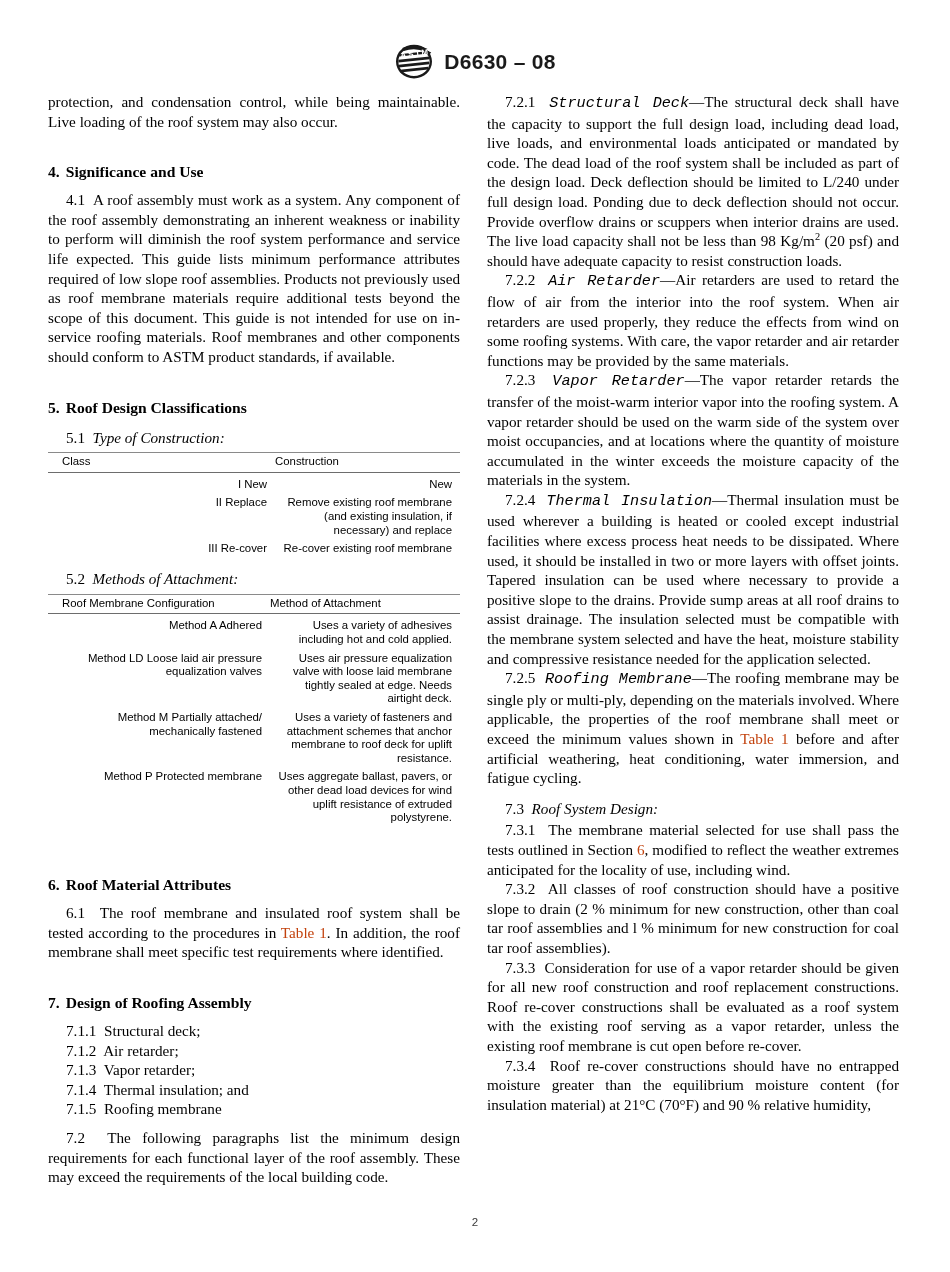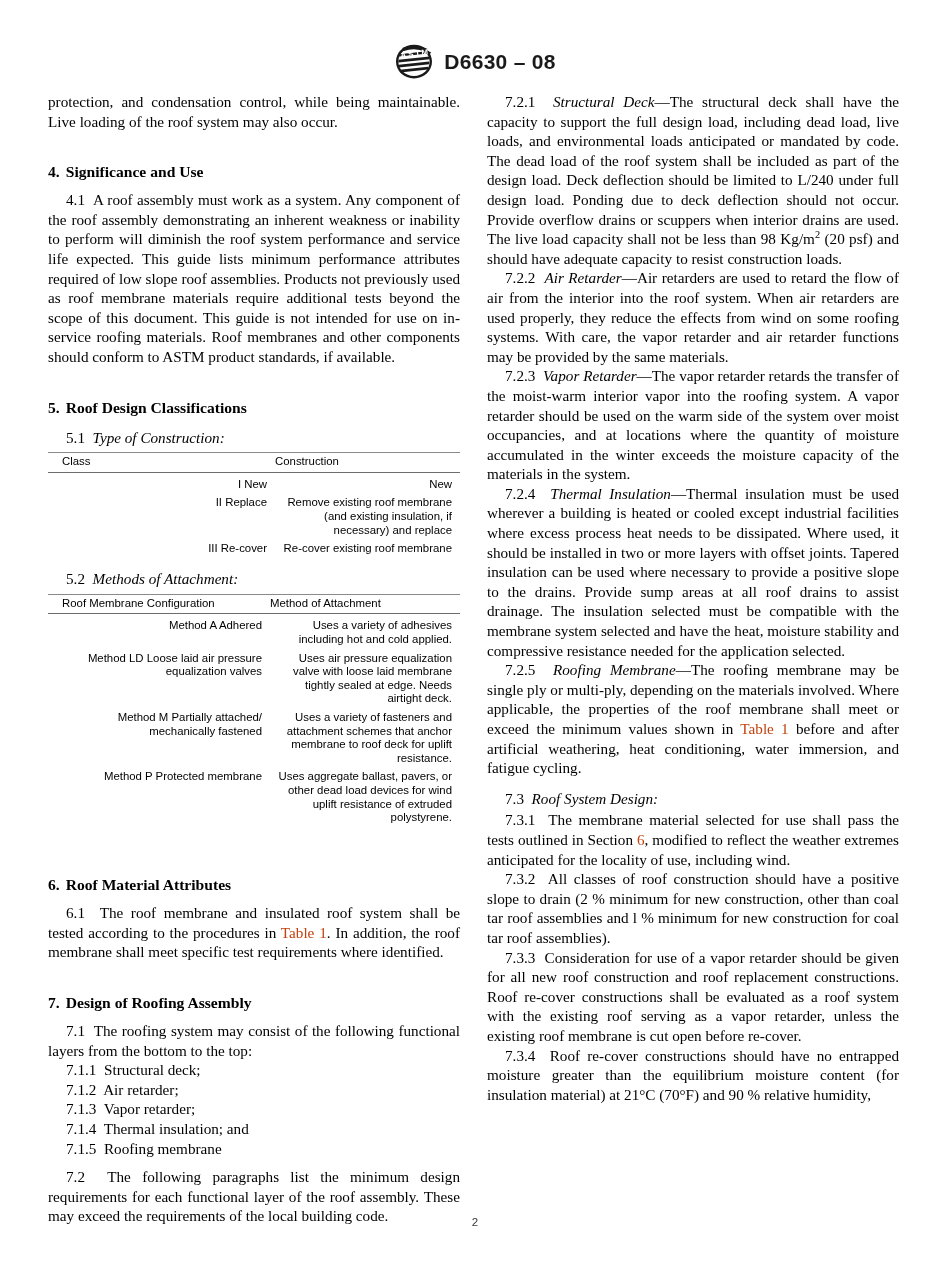--- a/index.html
+++ b/index.html
@@ -81,21 +81,21 @@
     margin: 11px 0 3px 0;
     font-size: 15.2px;
     line-height: 19.6px;
     text-indent: 18px;
   }
   .subhead .it { font-style: italic; }
 
   .gap-sm { height: 9px; }
   .gap-lg { height: 17px; }
 
-  .itallic { font-style: italic; }
+  .itallic { font-style: italic; font-family: Liberation Mono, monospace; }
   .lnk { color: #c2410c; }
   sup { font-size: 0.68em; vertical-align: super; line-height: 0; }
 
   .listline {
     font-size: 15.2px;
     line-height: 19.6px;
     text-indent: 18px;
     margin: 0;
   }
 
@@ -245,21 +245,20 @@
     <h2 class="section">
       <span class="num">6.</span><span>Roof Material Attributes</span>
     </h2>
 
     <p class="body indent"><span>6.1</span>&nbsp; <span>The roof membrane and insulated roof system shall be tested according to the procedures in</span> <a href="#" class="lnk" style="text-decoration:none">Table 1</a><span>. In addition, the roof membrane shall meet specific test requirements where identified.</span></p>
 
     <h2 class="section">
       <span class="num">7.</span><span>Design of Roofing Assembly</span>
     </h2>
 
-    <p class="body indent"><span>7.1</span>&nbsp; <span>The roofing system may consist of the following functional layers from the bottom to the top:</span></p>
 
     <p class="listline"><span>7.1.1</span>&nbsp; <span>Structural deck;</span></p>
     <p class="listline"><span>7.1.2</span>&nbsp; <span>Air retarder;</span></p>
     <p class="listline"><span>7.1.3</span>&nbsp; <span>Vapor retarder;</span></p>
     <p class="listline"><span>7.1.4</span>&nbsp; <span>Thermal insulation; and</span></p>
     <p class="listline"><span>7.1.5</span>&nbsp; <span>Roofing membrane</span></p>
 
     <div class="gap-sm"></div>
 
     <p class="body indent"><span>7.2</span>&nbsp; <span>The following paragraphs list the minimum design requirements for each functional layer of the roof assembly. These may exceed the requirements of the local building code.</span></p>

